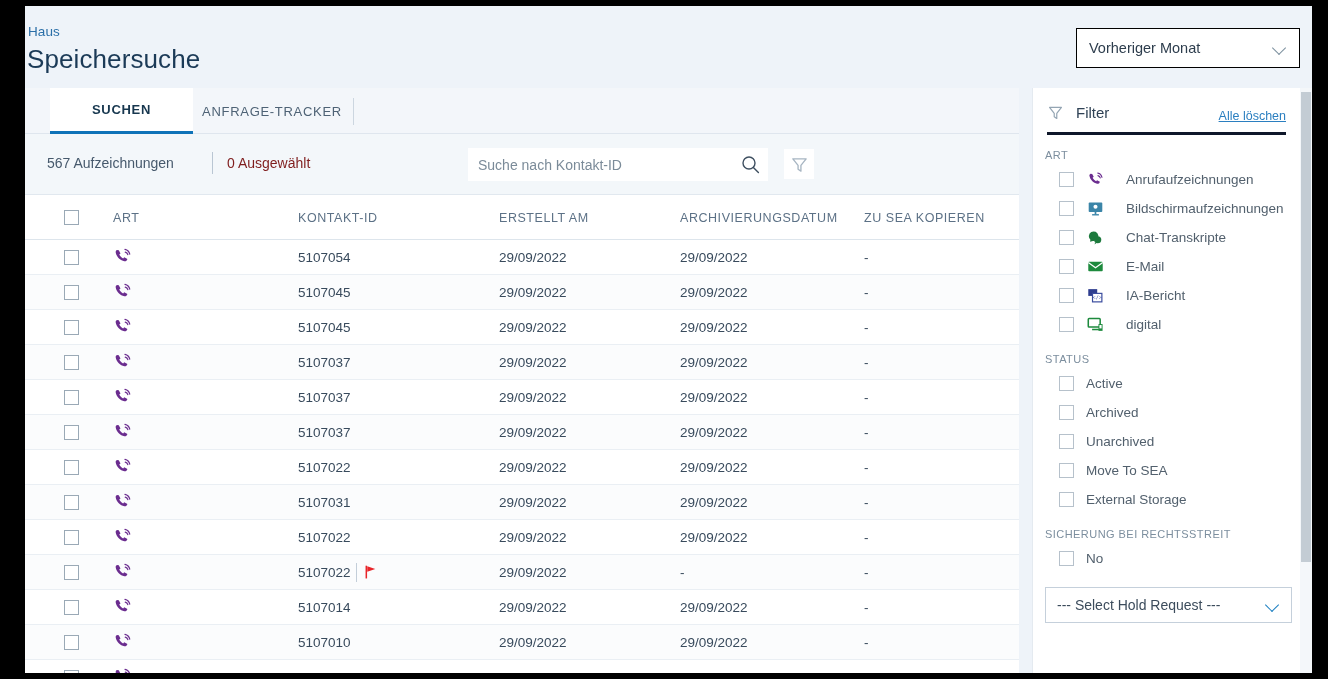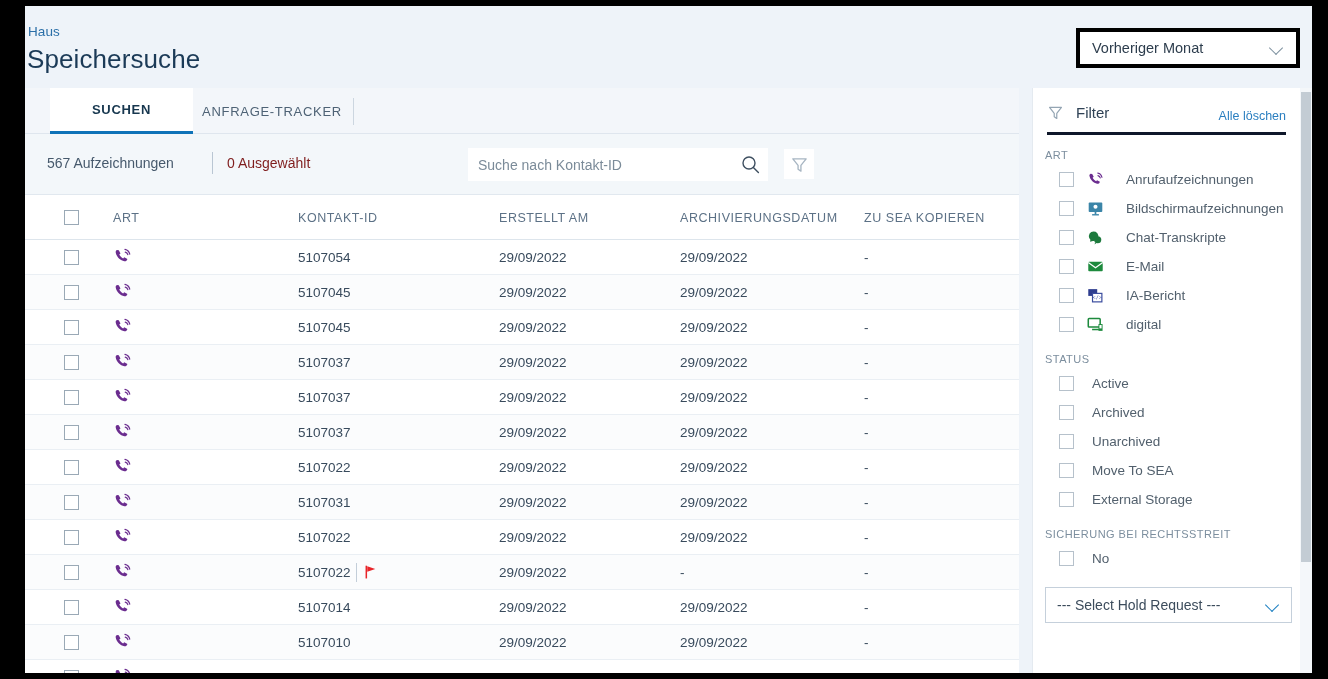--- a/index.html
+++ b/index.html
@@ -45,21 +45,21 @@
     font-size: 26px;
     color: #1b3a57;
     font-weight: 400;
     letter-spacing: .1px;
   }
   .period-select {
     position: absolute;
     right: 12px; top: 22px;
     width: 224px; height: 40px;
     background: #ffffff;
-    border: 4px solid #000000;
+    border: 1px solid #000000;
     display: flex;
     align-items: center;
     padding: 8px 12px;
     cursor: pointer;
   }
   .period-select .ps-label {
     flex: 1;
     font-size: 14.5px;
     color: #2d3d4d;
   }
@@ -238,39 +238,40 @@
     border-bottom: 3px solid #0f172a;
   }
   .fp-title {
     position: absolute; left: 29px; top: 3px;
     font-size: 15px; color: #2f4255;
   }
   .fp-funnel { position: absolute; left: 0px; top: 3px; }
   .fp-clear {
     position: absolute; right: 0; top: 8px;
     font-size: 12.5px; color: #2b7fc0;
+    text-decoration: underline;
     cursor: pointer;
     text-align: center;
   }
   .fp-group-label {
     margin: 14px 0 4px 12px;
     font-size: 11px;
     letter-spacing: .45px;
     color: #7c8e9e;
   }
   .fp-item {
     display: flex; align-items: center;
     height: 29px;
     padding-left: 26px;
     cursor: pointer;
   }
   .fp-item .cbox { width: 15px; height: 15px; border-color: #b6c1cb; flex: none; }
   .fp-item .ic { width: 18px; height: 18px; margin-left: 12px; display:flex; align-items:center; justify-content:center; flex:none; }
   .fp-item .lbl { margin-left: 22px; font-size: 13.5px; color: #52606d; }
-  .fp-item.no-icon .lbl { margin-left: 18px; }
+  .fp-item.no-icon .lbl { margin-left: 12px; }
   .hold-select {
     margin: 14px 8px 0 12px;
     height: 36px;
     border: 1px solid #c5d0db;
     background: #fff;
     display: flex; align-items: center;
     padding: 0 11px;
     cursor: pointer;
   }
   .hold-select .hs-label { flex: 1; font-size: 14px; color: #3c4c5c; }

